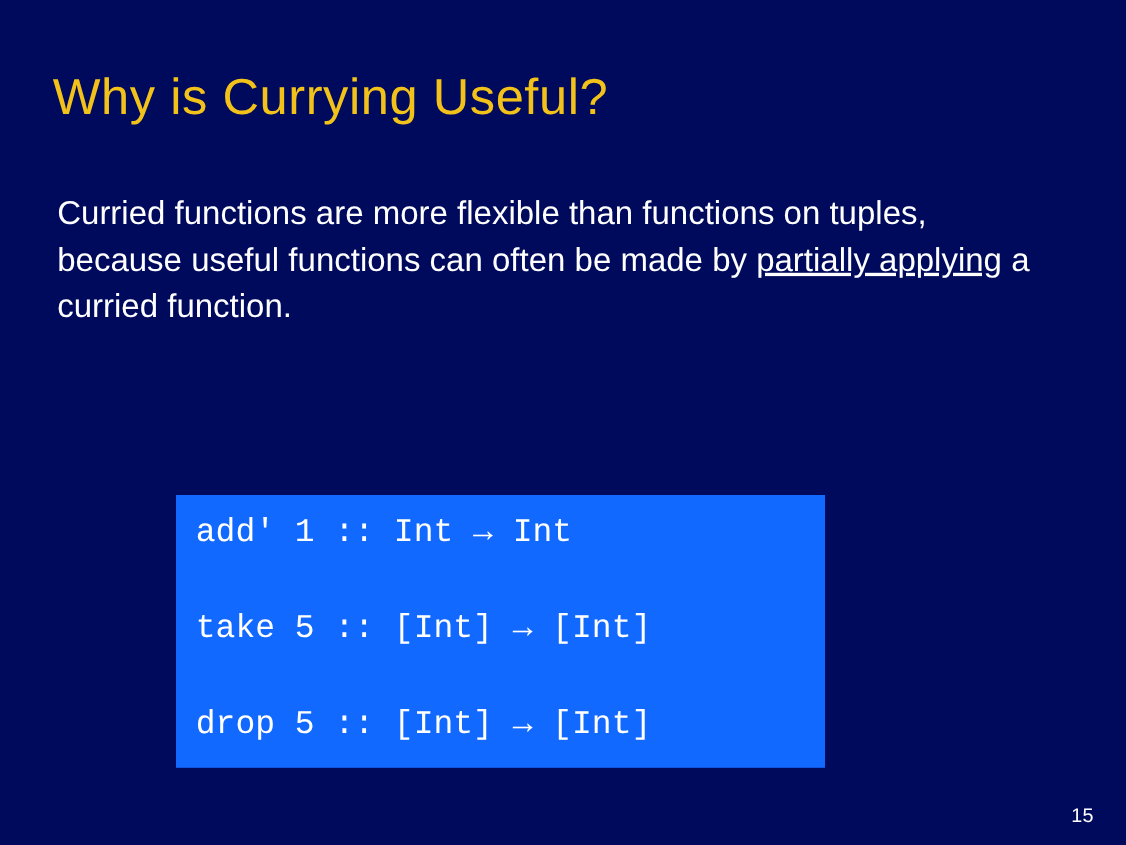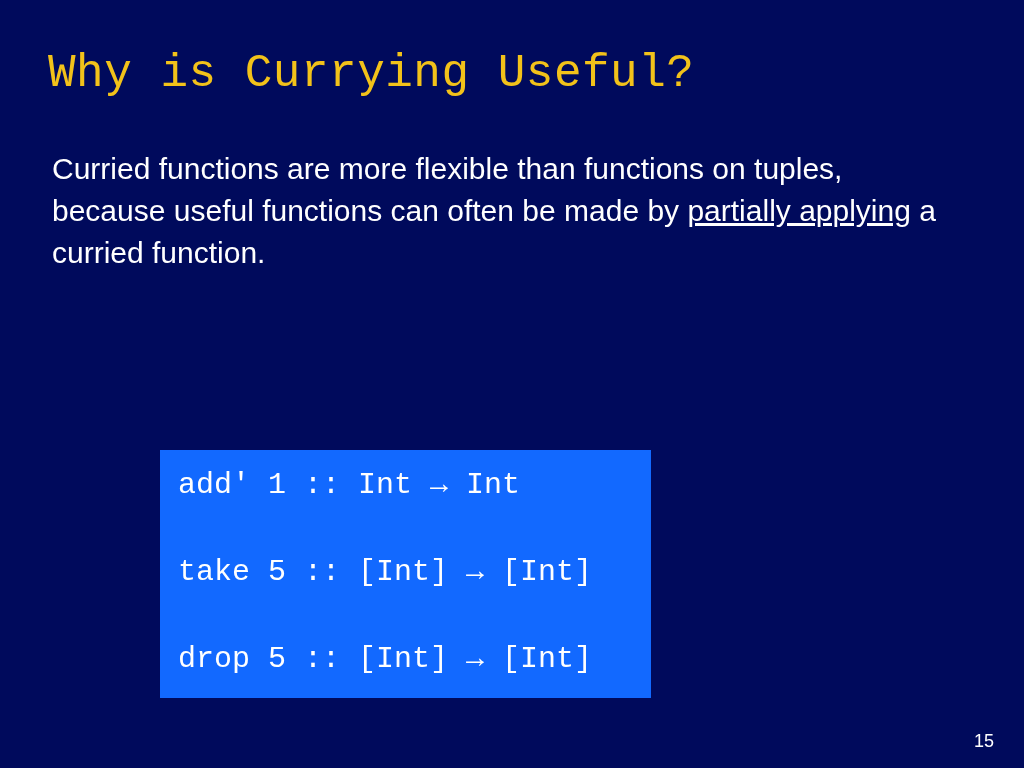--- a/index.html
+++ b/index.html
@@ -13,47 +13,47 @@
   }
   .slide {
     position: relative;
     width: 1024px;
     height: 768px;
     box-sizing: border-box;
   }
   .title {
     position: absolute;
     left: 48px;
-    top: 48px;
+    top: 61px;
     color: #f2c21a;
-    font-family: Liberation Mono, monospace;
+    font-family: Liberation Sans, sans-serif;
     font-size: 46px;
     font-weight: 400;
     letter-spacing: 0.5px;
   }
   .body {
     position: absolute;
     left: 52px;
-    top: 148px;
+    top: 174px;
     width: 890px;
     color: #ffffff;
     font-size: 30px;
     line-height: 1.4;
   }
   .underline {
     text-decoration: underline;
   }
   .spacer {
     height: 28px;
   }
   .code-block {
     position: absolute;
     left: 160px;
     top: 450px;
-    width: 491px;
+    width: 590px;
     background: #1269ff;
     box-sizing: border-box;
     padding: 14px 18px 16px 18px;
     color: #ffffff;
     font-family: Consolas, "Courier New", monospace;
     font-size: 30px;
     line-height: 1.45;
     white-space: pre;
   }
   .page-number {

